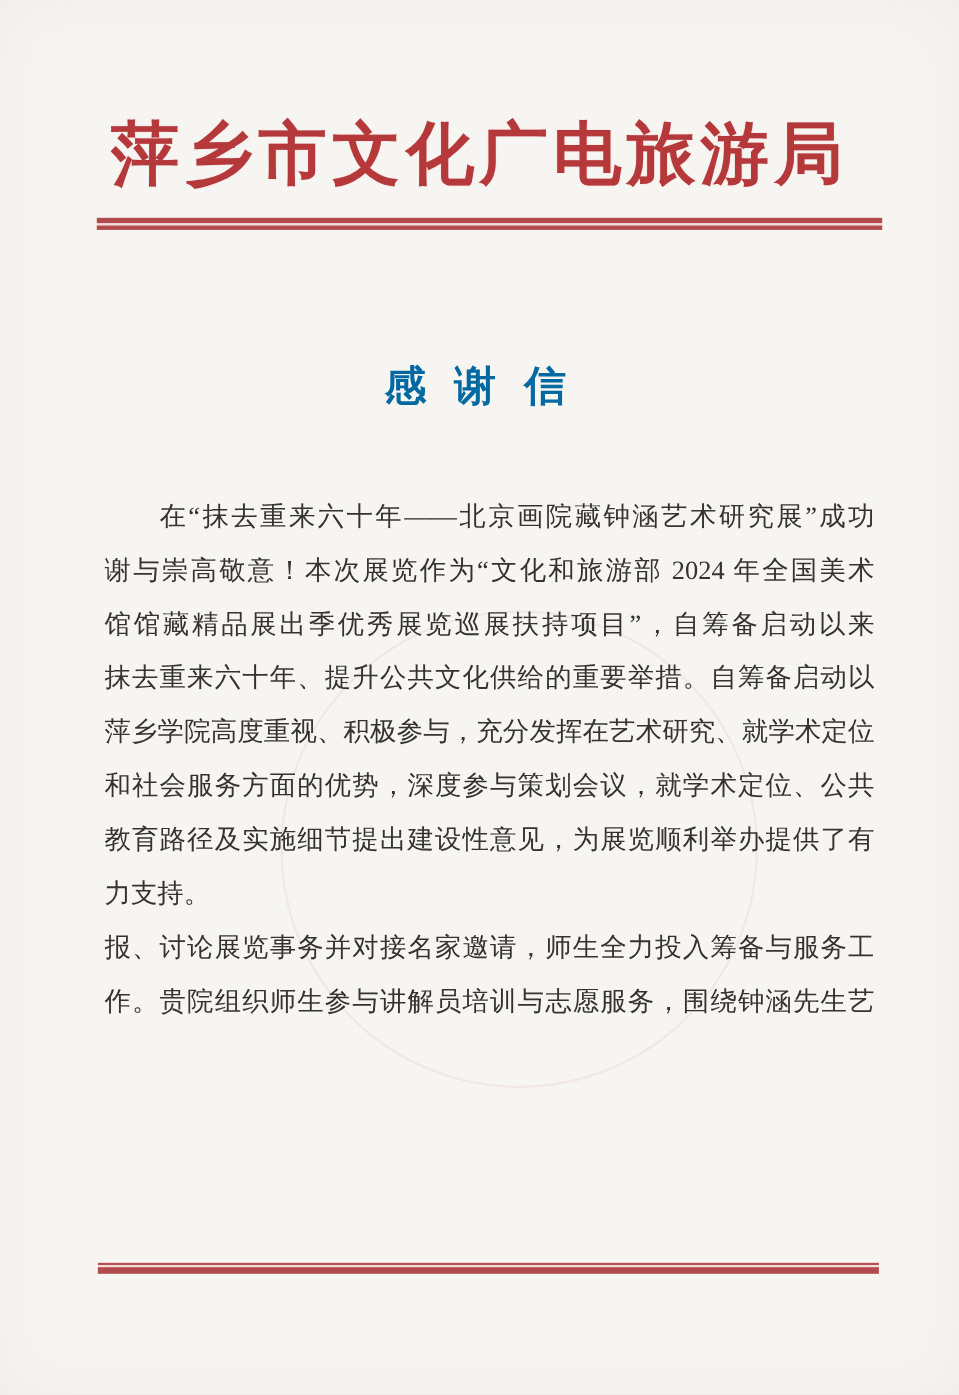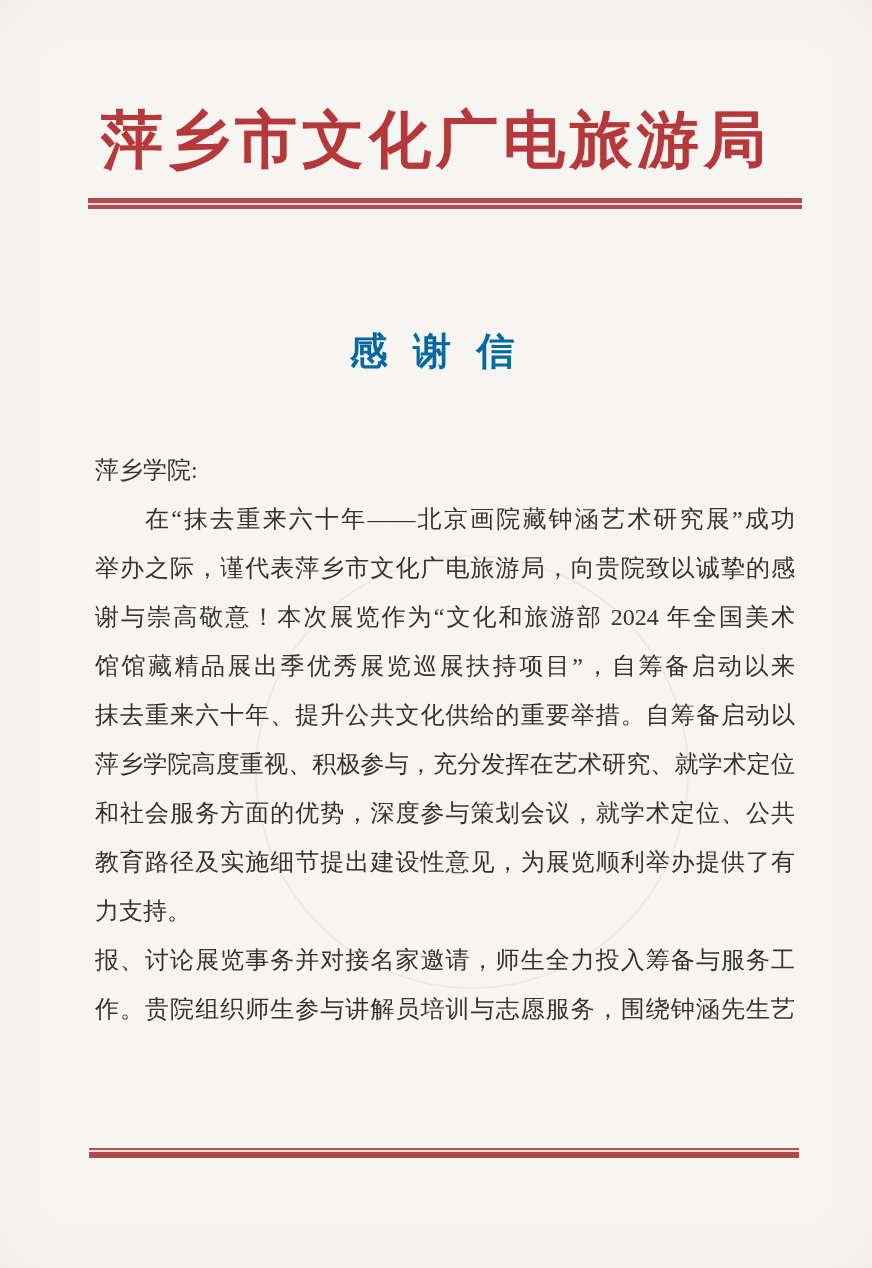--- a/index.html
+++ b/index.html
@@ -100,23 +100,21 @@
 
   <div class="rule rule-top">
     <div class="band-a"></div>
     <div class="band-gap"></div>
     <div class="band-b"></div>
   </div>
 
   <div class="doc-title">感 谢 信</div>
 
   <div class="letter-body">
-    <div class="line">萍乡学院:</div>
     <div class="line j indent">在“抹去重来六十年——北京画院藏钟涵艺术研究展”成功</div>
-    <div class="line j">举办之际，谨代表萍乡市文化广电旅游局，向贵院致以诚挚的感</div>
     <div class="line j">谢与崇高敬意！本次展览作为“文化和旅游部 2024 年全国美术</div>
     <div class="line j">馆馆藏精品展出季优秀展览巡展扶持项目”，自筹备启动以来</div>
     <div class="line j">抹去重来六十年、提升公共文化供给的重要举措。自筹备启动以来，</div>
     <div class="line j">萍乡学院高度重视、积极参与，充分发挥在艺术研究、就学术定位</div>
     <div class="line j">和社会服务方面的优势，深度参与策划会议，就学术定位、公共</div>
     <div class="line j">教育路径及实施细节提出建设性意见，为展览顺利举办提供了有</div>
     <div class="line">力支持。</div>
     <div class="line j">报、讨论展览事务并对接名家邀请，师生全力投入筹备与服务工</div>
     <div class="line j">作。贵院组织师生参与讲解员培训与志愿服务，围绕钟涵先生艺</div>
   </div>

